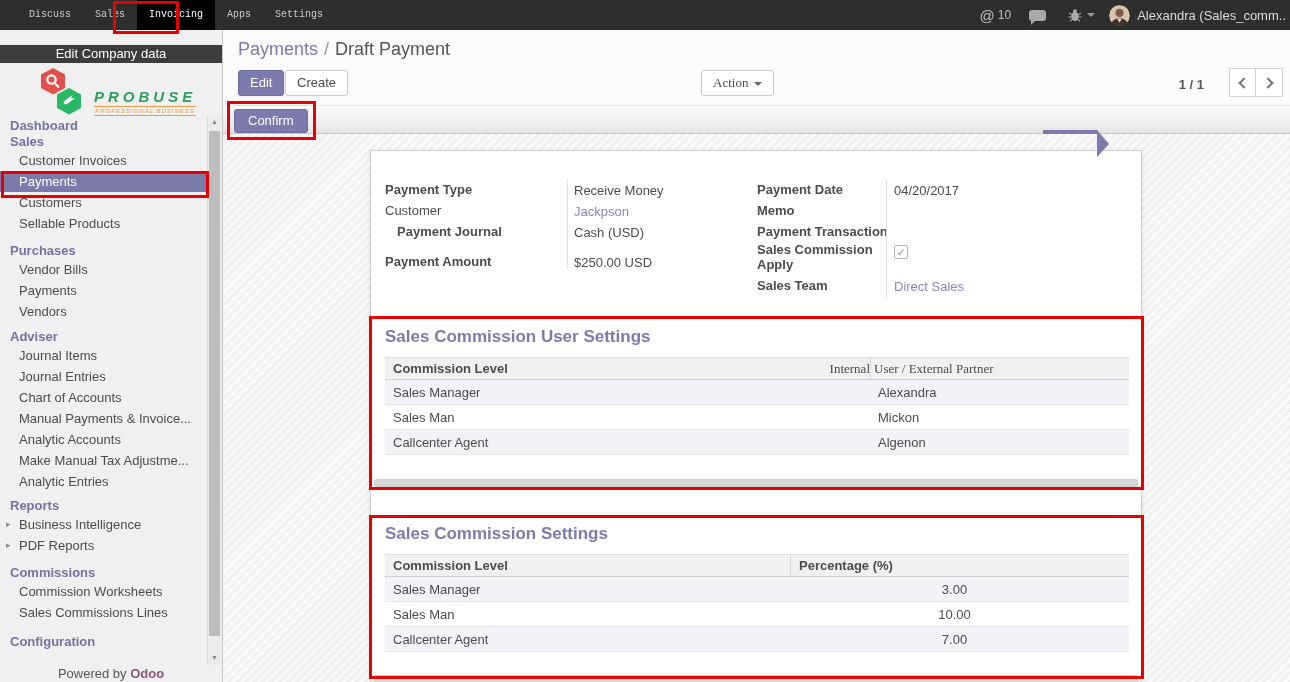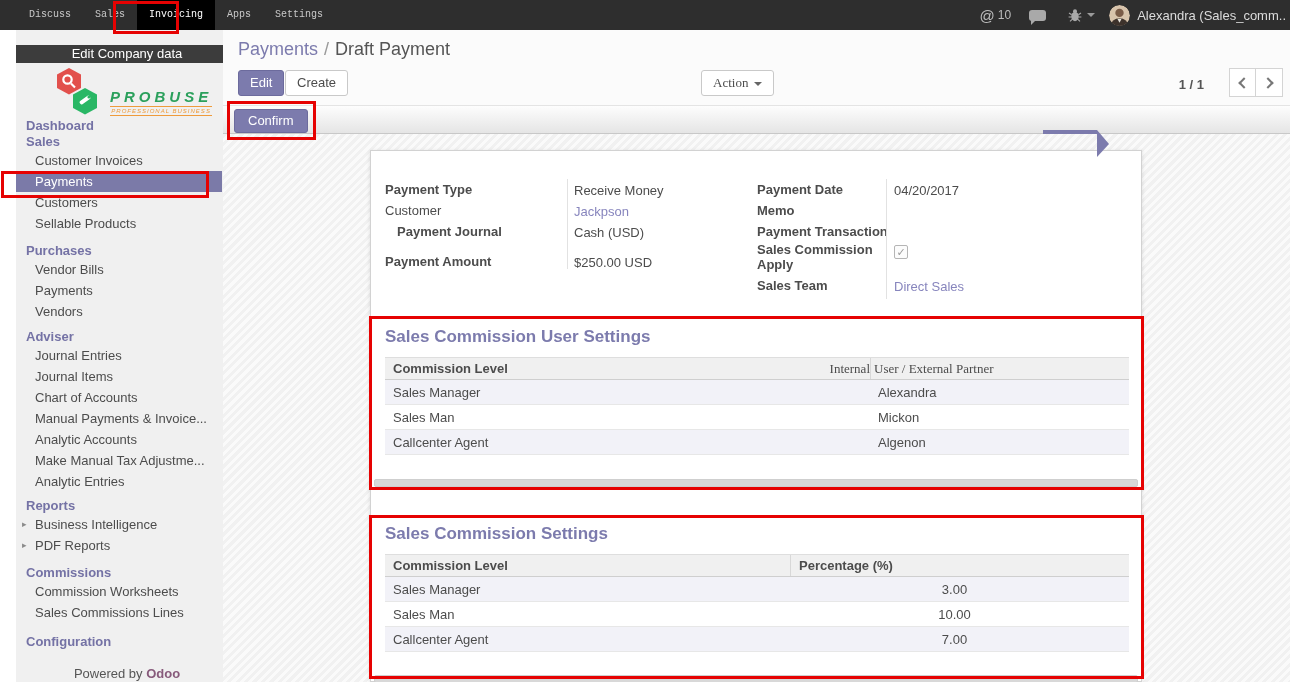--- a/index.html
+++ b/index.html
@@ -16,21 +16,21 @@
   .mention .at { font-size:15px; margin-right:3px; }
   .mention .cnt { font-size:12px; }
   .chat-icon { position:relative; width:17px; height:11px; background:#a9a9a9; border-radius:3px; margin-right:22px; cursor:pointer; }
   .chat-icon:after { content:""; position:absolute; left:2px; bottom:-4px; border:4px solid transparent; border-top-color:#a9a9a9; border-left-color:#a9a9a9; }
   .bug-wrap { display:flex; align-items:center; margin-right:14px; cursor:pointer; }
   .caret-down { width:0; height:0; border-left:4px solid transparent; border-right:4px solid transparent; border-top:4px solid #9a9a9a; margin-left:5px; }
   .avatar { width:21px; height:21px; border-radius:50%; overflow:hidden; margin-right:7px; flex:none; }
   .user-name { color:#dcdcdc; font-size:13px; white-space:nowrap; }
 
   
-  .sidebar { position:absolute; left:16px; top:30px; width:223px; height:652px; background:#f0f0f0; border-right:1px solid #c6c6c6; }
+  .sidebar { position:absolute; left:0; top:30px; width:223px; height:652px; background:#f0f0f0; border-right:1px solid #c6c6c6; }
   .edit-company { position:absolute; top:15px; left:0; width:100%; height:18px; background:#3c3c3c; color:#fff; font-size:13px; line-height:18px; text-align:center; cursor:pointer; }
   .logo { position:absolute; top:36px; left:38px; width:160px; height:52px; display:flex; }
   .logo-text { margin:22px 0 0 4px;font-style:italic; }
   .logo-name { color:#2ba05c; font-weight:bold; font-size:15px; letter-spacing:4px; }
   .logo-tag { color:#ef9b3b; font-size:6px; letter-spacing:1px; border-top:1px solid #ef9b3b; border-bottom:1px solid #ef9b3b; padding:1px 0; margin-top:1px; text-align:center; }
   .nav { position:absolute; top:88px; left:0; right:16px; }
   .nav-header { height:16px; line-height:16px; padding-left:10px; color:#7472a5; font-weight:bold; font-size:13px; cursor:pointer; }
   .nav-item { position:relative; height:21px; line-height:21px; padding-left:19px; color:#4c4c4c; font-size:13px; cursor:pointer; white-space:nowrap; }
   .nav-item.selected { background:#7b7aa8; color:#fff; }
   .nav-item .expander { position:absolute; left:6px; top:0; color:#8a8a8a; font-size:9px; }
@@ -167,22 +167,22 @@
       <div class="nav-item selected">Payments</div>
       <div class="nav-item">Customers</div>
       <div class="nav-item">Sellable Products</div>
 
       <div class="nav-header mt9">Purchases</div>
       <div class="nav-item">Vendor Bills</div>
       <div class="nav-item">Payments</div>
       <div class="nav-item">Vendors</div>
 
       <div class="nav-header mt7">Adviser</div>
+      <div class="nav-item">Journal Items</div>
       <div class="nav-item">Journal Entries</div>
-      <div class="nav-item">Journal Items</div>
       <div class="nav-item">Chart of Accounts</div>
       <div class="nav-item">Manual Payments &amp; Invoice...</div>
       <div class="nav-item">Analytic Accounts</div>
       <div class="nav-item">Make Manual Tax Adjustme...</div>
       <div class="nav-item">Analytic Entries</div>
 
       <div class="nav-header mt6">Reports</div>
       <div class="nav-item">
         <span class="expander">▸</span>
         <span>Business Intelligence</span>

